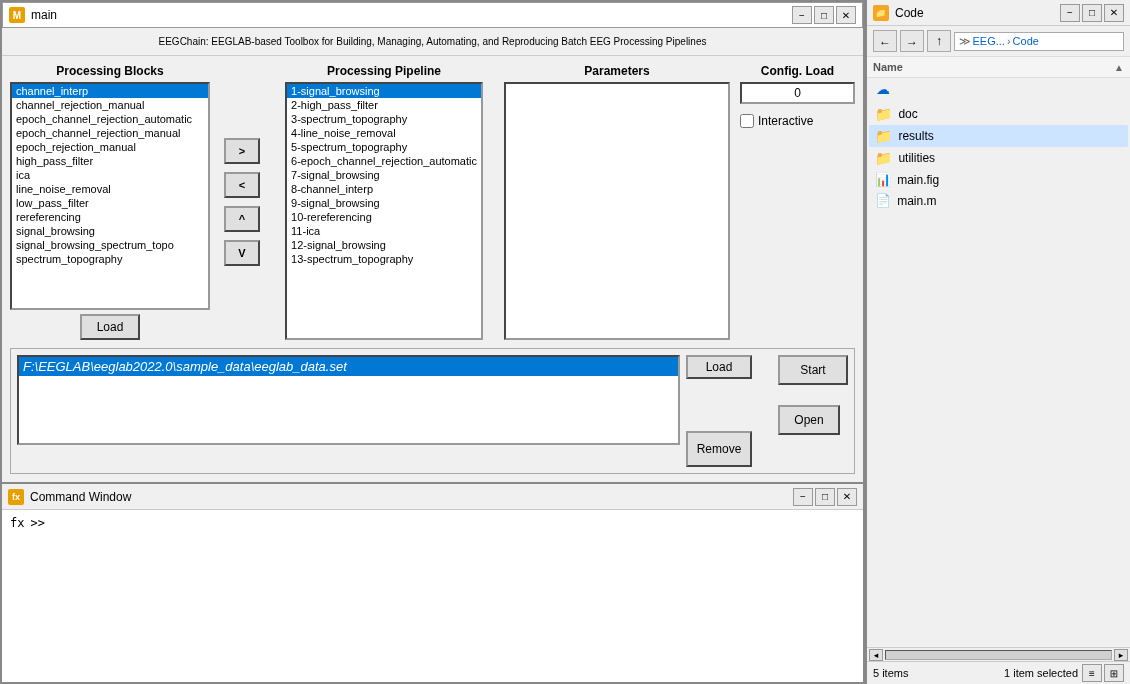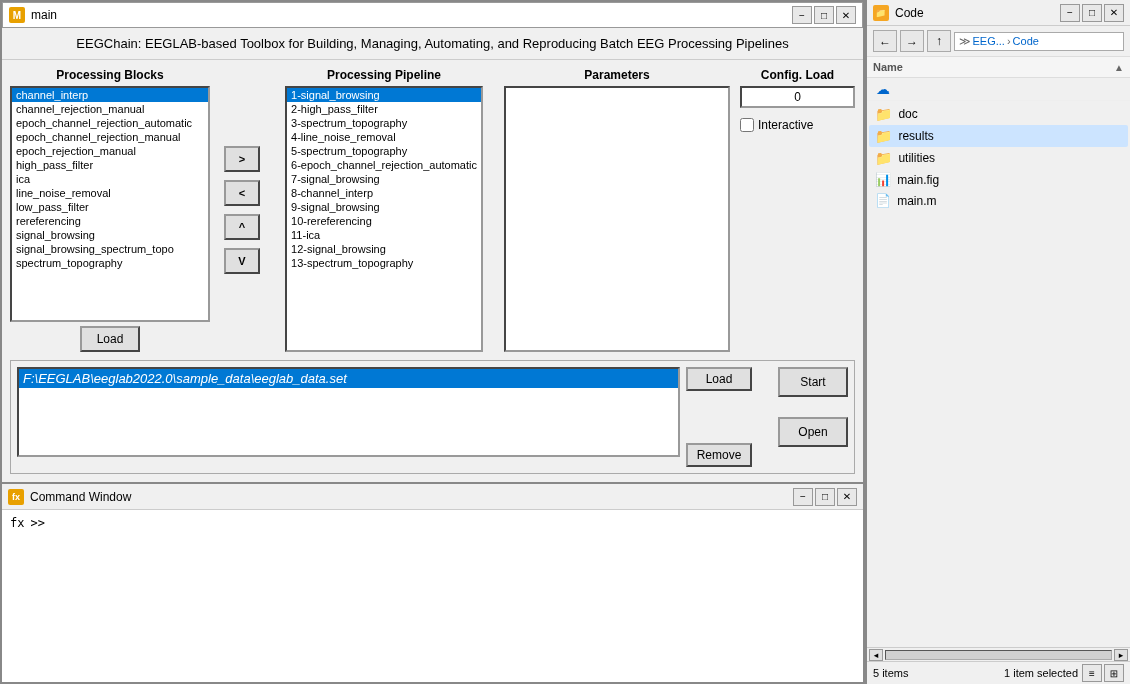--- a/index.html
+++ b/index.html
@@ -135,21 +135,21 @@
             <div class="titlebar-icon">M</div>
             <span class="titlebar-title">main</span>
           </div>
           <div class="titlebar-controls">
             <div class="tc-btn">−</div>
             <div class="tc-btn">□</div>
             <div class="tc-btn close">✕</div>
           </div>
         </div>
 
-        <div style="text-align: center; font-size: 13px; padding: 8px 4px; border-bottom: 1px solid #ccc;">EEGChain: EEGLAB-based Toolbox for Building, Managing, Automating, and Reproducing Batch EEG Processing Pipelines</div>
+        <div style="text-align: center; font-size: 10px; padding: 8px 4px; border-bottom: 1px solid #ccc;">EEGChain: EEGLAB-based Toolbox for Building, Managing, Automating, and Reproducing Batch EEG Processing Pipelines</div>
 
         <div style="display: flex; flex-direction: column; flex: 1; padding: 8px; gap: 8px;">
 
           <div style="display: flex; gap: 10px; flex: 1;">
 
             <div style="display: flex; flex-direction: column; gap: 4px; width: 200px;">
               <div style="text-align: center; font-weight: bold; font-size: 12px;">Processing Blocks</div>
               <div style="border: 2px inset #999; background: white; overflow-y: scroll; font-size: 11px; flex: 1; height: 180px;">
                 <div class="listbox-item selected">channel_interp</div>
                 <div class="listbox-item">channel_rejection_manual</div>
@@ -217,26 +217,26 @@
             <div style="display: flex; gap: 6px; align-items: stretch;">
 
               <div style="flex: 1; position: relative;">
                 <div style="border: 2px inset #999; background: white; height: 90px; overflow-y: scroll;">
                   <div style="padding: 2px 4px; font-size: 13px; background: #0078d4; color: white; font-style: italic;">F:\EEGLAB\eeglab2022.0\sample_data\eeglab_data.set</div>
                 </div>
               </div>
 
               <div style="display: flex; flex-direction: column; gap: 4px;">
                 <button class="raw-btn" style="width: 66px; height: 24px; background: #e0e0e0; border: 2px outset #999; cursor: pointer; font-size: 12px;">Load</button>
-                <button class="raw-btn" style="width: 66px; height: 24px; background: #e0e0e0; border: 2px outset #999; cursor: pointer; font-size: 12px; margin-top: 48px;">Remove</button>
+                <button class="raw-btn" style="width: 66px; height: 36px; background: #e0e0e0; border: 2px outset #999; cursor: pointer; font-size: 12px; margin-top: 48px;">Remove</button>
               </div>
 
               <div style="display: flex; flex-direction: column; gap: 20px; margin-left: 20px;">
                 <button class="action-btn" style="width: 70px; height: 30px; background: #e0e0e0; border: 2px outset #999; cursor: pointer; font-size: 12px;">Start</button>
-                <button class="action-btn" style="width: 70px; height: 30px; background: #e0e0e0; border: 2px outset #999; cursor: pointer; font-size: 12px;">Open</button>
+                <button class="action-btn" style="width: 62px; height: 30px; background: #e0e0e0; border: 2px outset #999; cursor: pointer; font-size: 12px;">Open</button>
               </div>
             </div>
           </div>
 
         </div>
       </div>
 
       <div style="border: 2px solid #888; border-top: none; background: #fdba74; height: 200px; display: flex; flex-direction: column;">
 
         <div style="display: flex; align-items: center; justify-content: space-between; background: #f0f0f0; border-bottom: 1px solid #ccc; padding: 2px 6px; height: 26px;">

